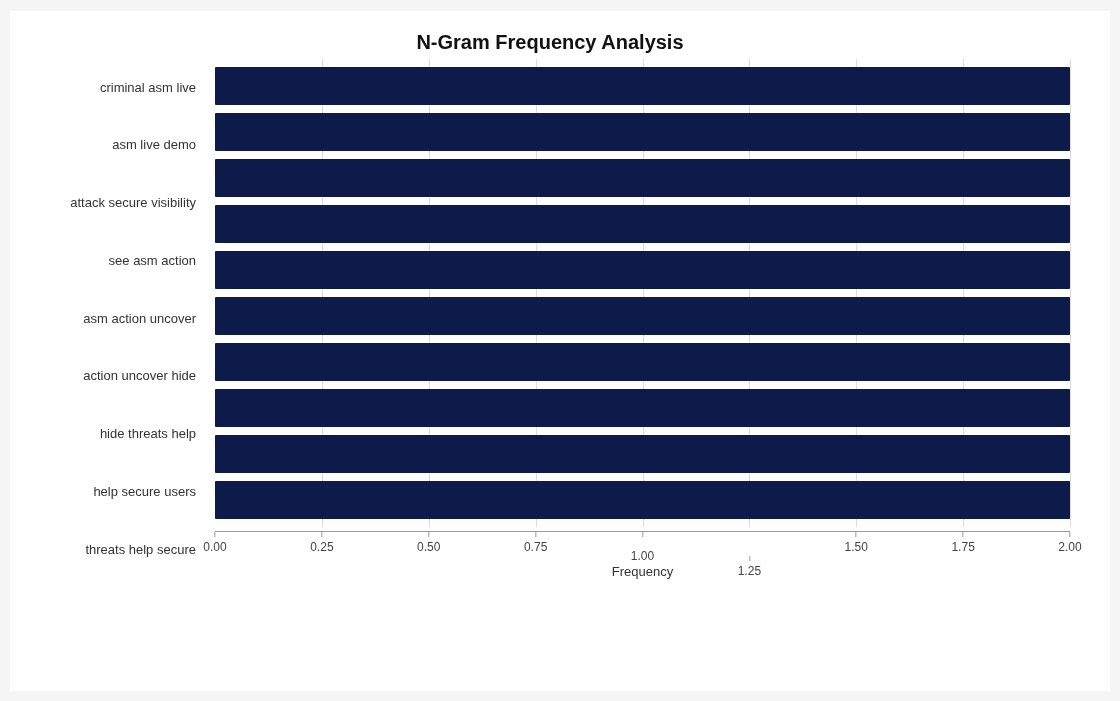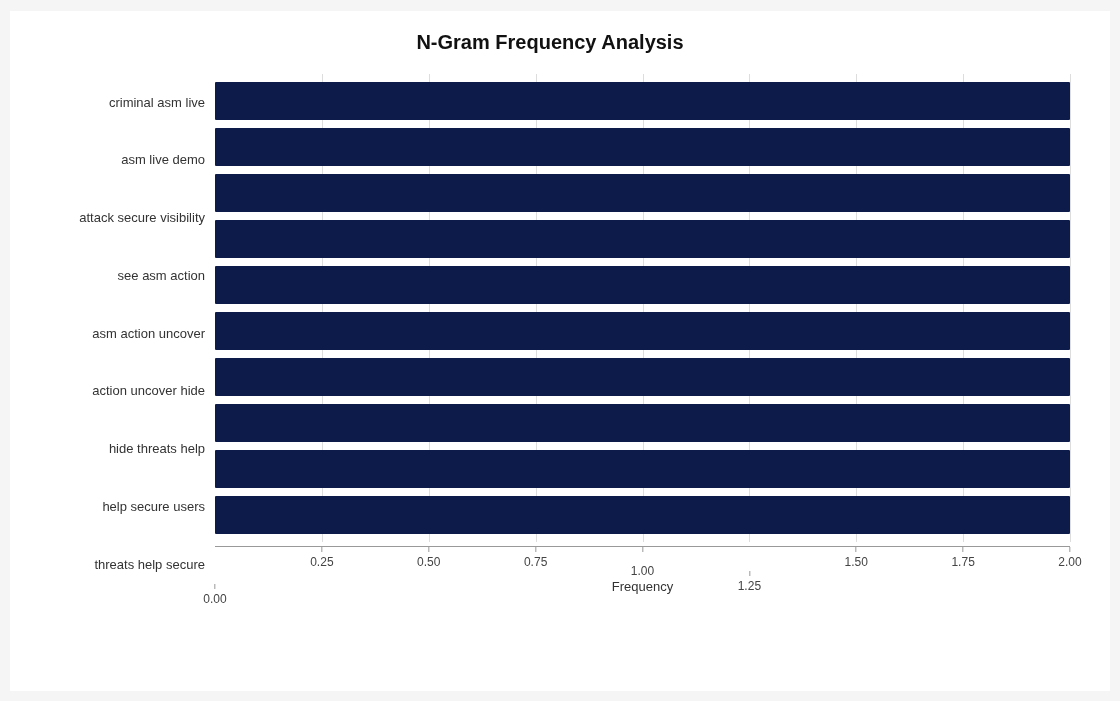--- a/index.html
+++ b/index.html
@@ -24,36 +24,36 @@
       height: 680px;
       padding: 20px 40px 60px 20px;
       position: relative;
     }
 
     .chart-title {
       text-align: center;
       font-size: 20px;
       font-weight: bold;
       color: #111;
-      margin-bottom: 20px;
+      margin-bottom: 5px;
     }
 
     .chart-area {
       display: flex;
       flex-direction: row;
       height: calc(100% - 80px);
     }
 
     .y-axis {
       display: flex;
       flex-direction: column;
       justify-content: space-around;
       width: 185px;
       flex-shrink: 0;
-      padding-right: 10px;
+      padding-right: 19px;
     }
 
     .y-label {
       font-size: 13px;
       color: #333;
       text-align: right;
       line-height: 1.2;
       padding: 4px 0;
     }
 
@@ -197,21 +197,21 @@
           </div>
           <div class="bar-row">
             <div class="bar" style="width: 100%; background: rgb(13, 27, 75);"></div>
           </div>
           <div class="bar-row">
             <div class="bar" style="width: 100%; background: rgb(13, 27, 75);"></div>
           </div>
         </div>
 
       <div class="x-axis" id="x-axis">
-      <div class="x-tick" style="left: 0%; margin-top: 37px;">
+      <div class="x-tick" style="left: 0%;">
             <div class="x-tick-line"></div>
             <div class="x-tick-label">0.00</div>
           </div>
           <div class="x-tick" style="left: 12.5%;">
             <div class="x-tick-line"></div>
             <div class="x-tick-label">0.25</div>
           </div>
           <div class="x-tick" style="left: 25%;">
             <div class="x-tick-line"></div>
             <div class="x-tick-label">0.50</div>

